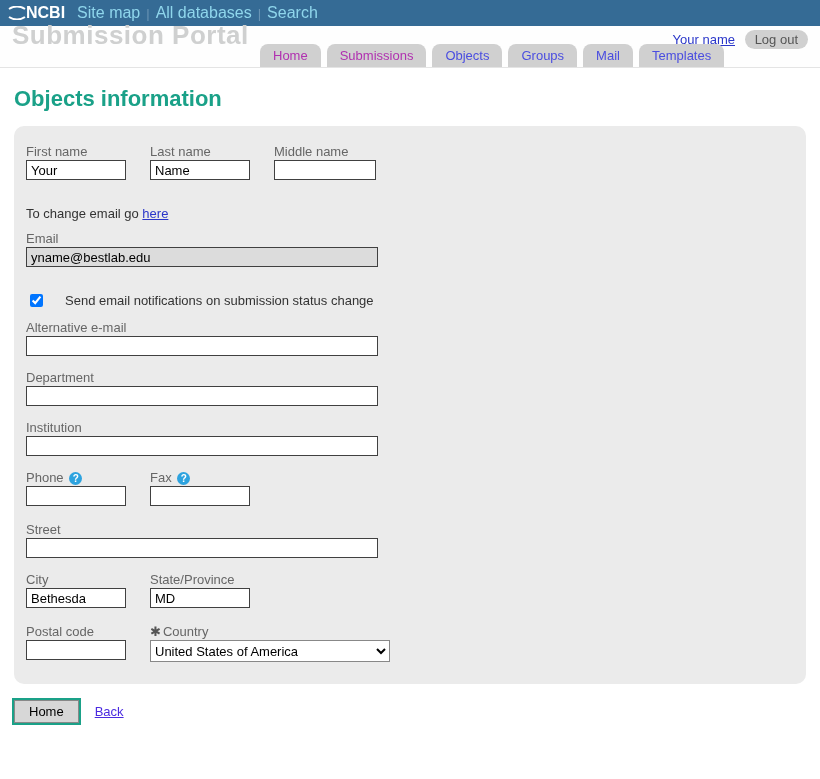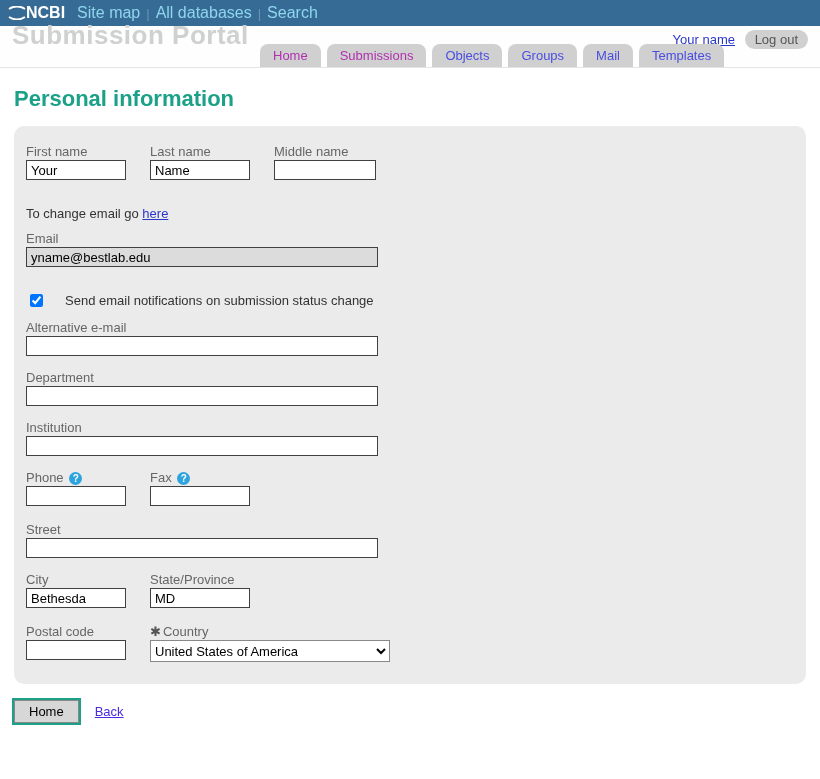--- a/index.html
+++ b/index.html
@@ -179,21 +179,21 @@
     <div class="tab active">Home</div>
     <div class="tab active">Submissions</div>
     <div class="tab">Objects</div>
     <div class="tab">Groups</div>
     <div class="tab">Mail</div>
     <div class="tab">Templates</div>
   </div>
 </div>
 
 <div class="content">
-  <div class="page-h1">Personal information</div>
+  <div class="page-h1">Objects information</div>
 
   <div class="panel">
 
     <div class="row">
       <div class="field">
         <label class="lab">First name</label>
         <input type="text" class="w100" value="Your" style="">
       </div>
       <div class="field">
         <label class="lab">Last name</label>

